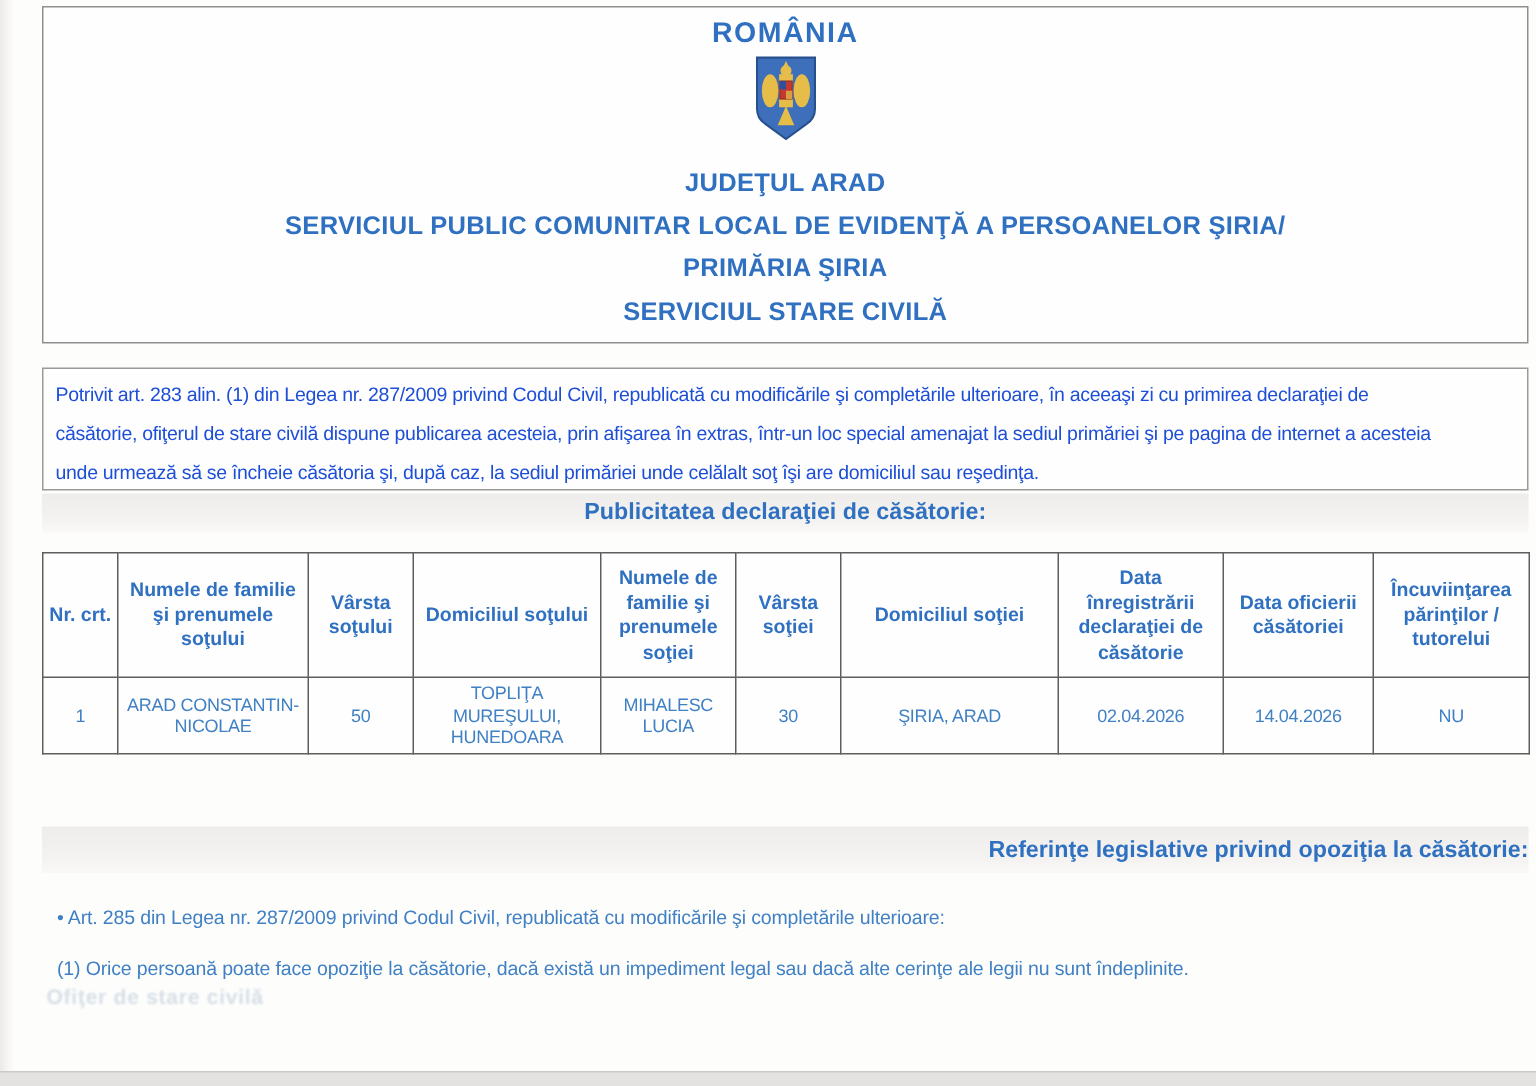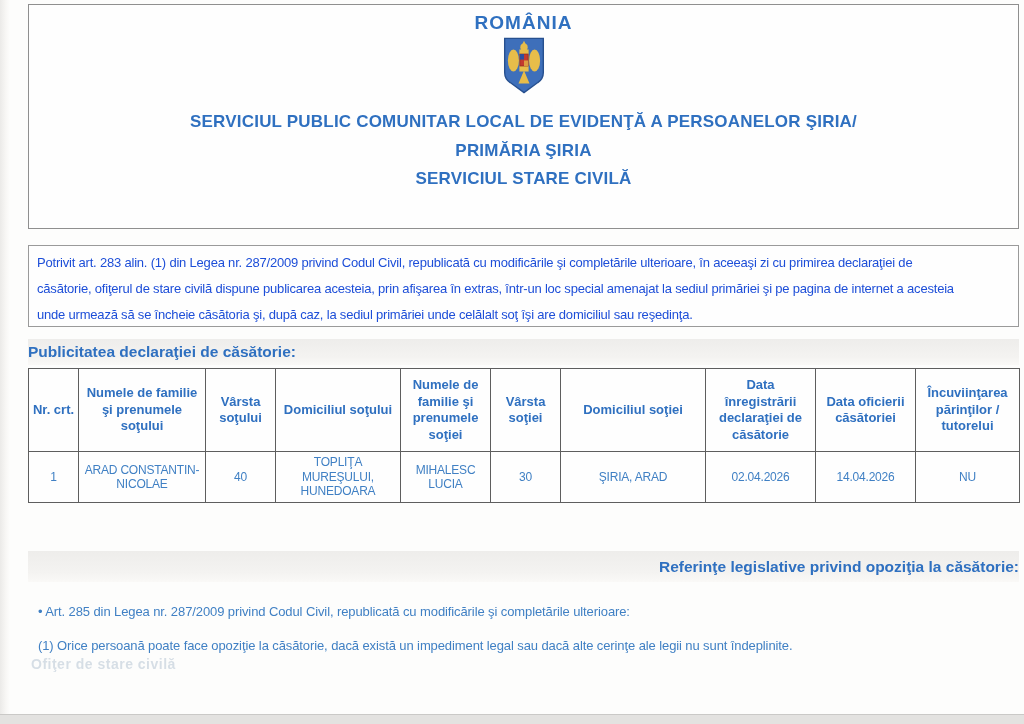--- a/index.html
+++ b/index.html
@@ -41,21 +41,21 @@
   .notice-line {
     margin:0; color:#1d4ed8; font-size:13px; line-height:26px;
     letter-spacing:-0.2px; white-space:nowrap;
   }
 
   
   .band {
     position:absolute; left:28px; width:991px;
     background:linear-gradient(180deg,#eeedeb 0%,#f4f3f1 70%,#faf9f7 100%);
   }
-  .title-band { top:339px; height:26px; }
+  .title-band { top:329px; height:26px; text-align:center; }
   .title-band span {
     font-size:15.5px; font-weight:bold; color:#2f70c0; line-height:26px;
   }
   .ref-band { top:551px; height:31px; text-align:right; }
   .ref-band span {
     font-size:15.5px; font-weight:bold; color:#2f70c0; line-height:31px;
     padding-left:7px; display:inline-block;
   }
 
   
@@ -107,20 +107,21 @@
         <rect x="20" y="13" width="10" height="24" fill="#e7bd4a"></rect>
         <circle cx="25" cy="10.5" r="4" fill="#e7bd4a"></circle>
         <path d="M25 3.5 L27.2 8 L22.8 8 Z" fill="#e7bd4a"></path>
         <path d="M25 36 L31 50 H19 Z" fill="#e7bd4a"></path>
         <rect x="20.5" y="18" width="9" height="13" fill="#c4392f" stroke="#8e2a22" stroke-width="0.8"></rect>
         <rect x="20.5" y="18" width="4.5" height="6" fill="#2e4f9e"></rect>
         <rect x="25" y="25" width="4.5" height="6" fill="#e7bd4a" opacity="0.75"></rect>
       </svg>
     </div>
     <div class="h-lines">
+      <div class="h-line">JUDEŢUL ARAD</div>
       <div class="h-line">SERVICIUL PUBLIC COMUNITAR LOCAL DE EVIDENŢĂ A PERSOANELOR ŞIRIA/</div>
       <div class="h-line">PRIMĂRIA ŞIRIA</div>
       <div class="h-line">SERVICIUL STARE CIVILĂ</div>
     </div>
   </div>
 
   <div class="notice-box">
     <p class="notice-line">Potrivit art. 283 alin. (1) din Legea nr. 287/2009 privind Codul Civil, republicată cu modificările şi completările ulterioare, în aceeaşi zi cu primirea declaraţiei de</p>
     <p class="notice-line">căsătorie, ofiţerul de stare civilă dispune publicarea acesteia, prin afişarea în extras, într-un loc special amenajat la sediul primăriei şi pe pagina de internet a acesteia</p>
     <p class="notice-line">unde urmează să se încheie căsătoria şi, după caz, la sediul primăriei unde celălalt soţ îşi are domiciliul sau reşedinţa.</p>
@@ -154,21 +155,21 @@
         <th>Domiciliul soţiei</th>
         <th>Data înregistrării declaraţiei de căsătorie</th>
         <th>Data oficierii căsătoriei</th>
         <th>Încuviinţarea părinţilor / tutorelui</th>
       </tr>
     </thead>
     <tbody>
       <tr>
         <td>1</td>
         <td>ARAD CONSTANTIN-NICOLAE</td>
-        <td>40</td>
+        <td>50</td>
         <td>TOPLIŢA MUREŞULUI, HUNEDOARA</td>
         <td>MIHALESC LUCIA</td>
         <td>30</td>
         <td>ŞIRIA, ARAD</td>
         <td>02.04.2026</td>
         <td>14.04.2026</td>
         <td>NU</td>
       </tr>
     </tbody>
   </table>

